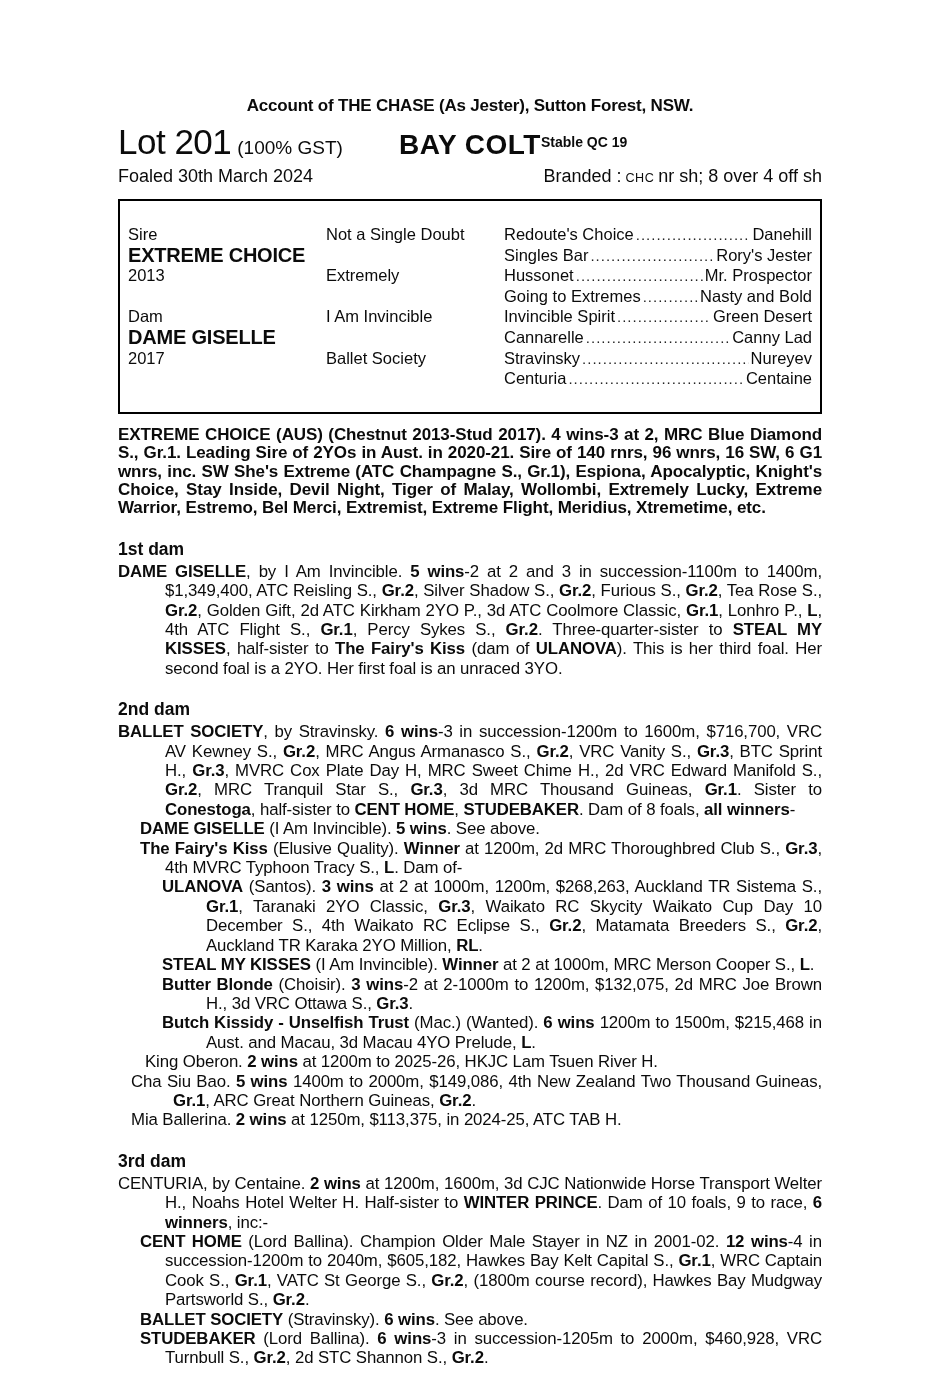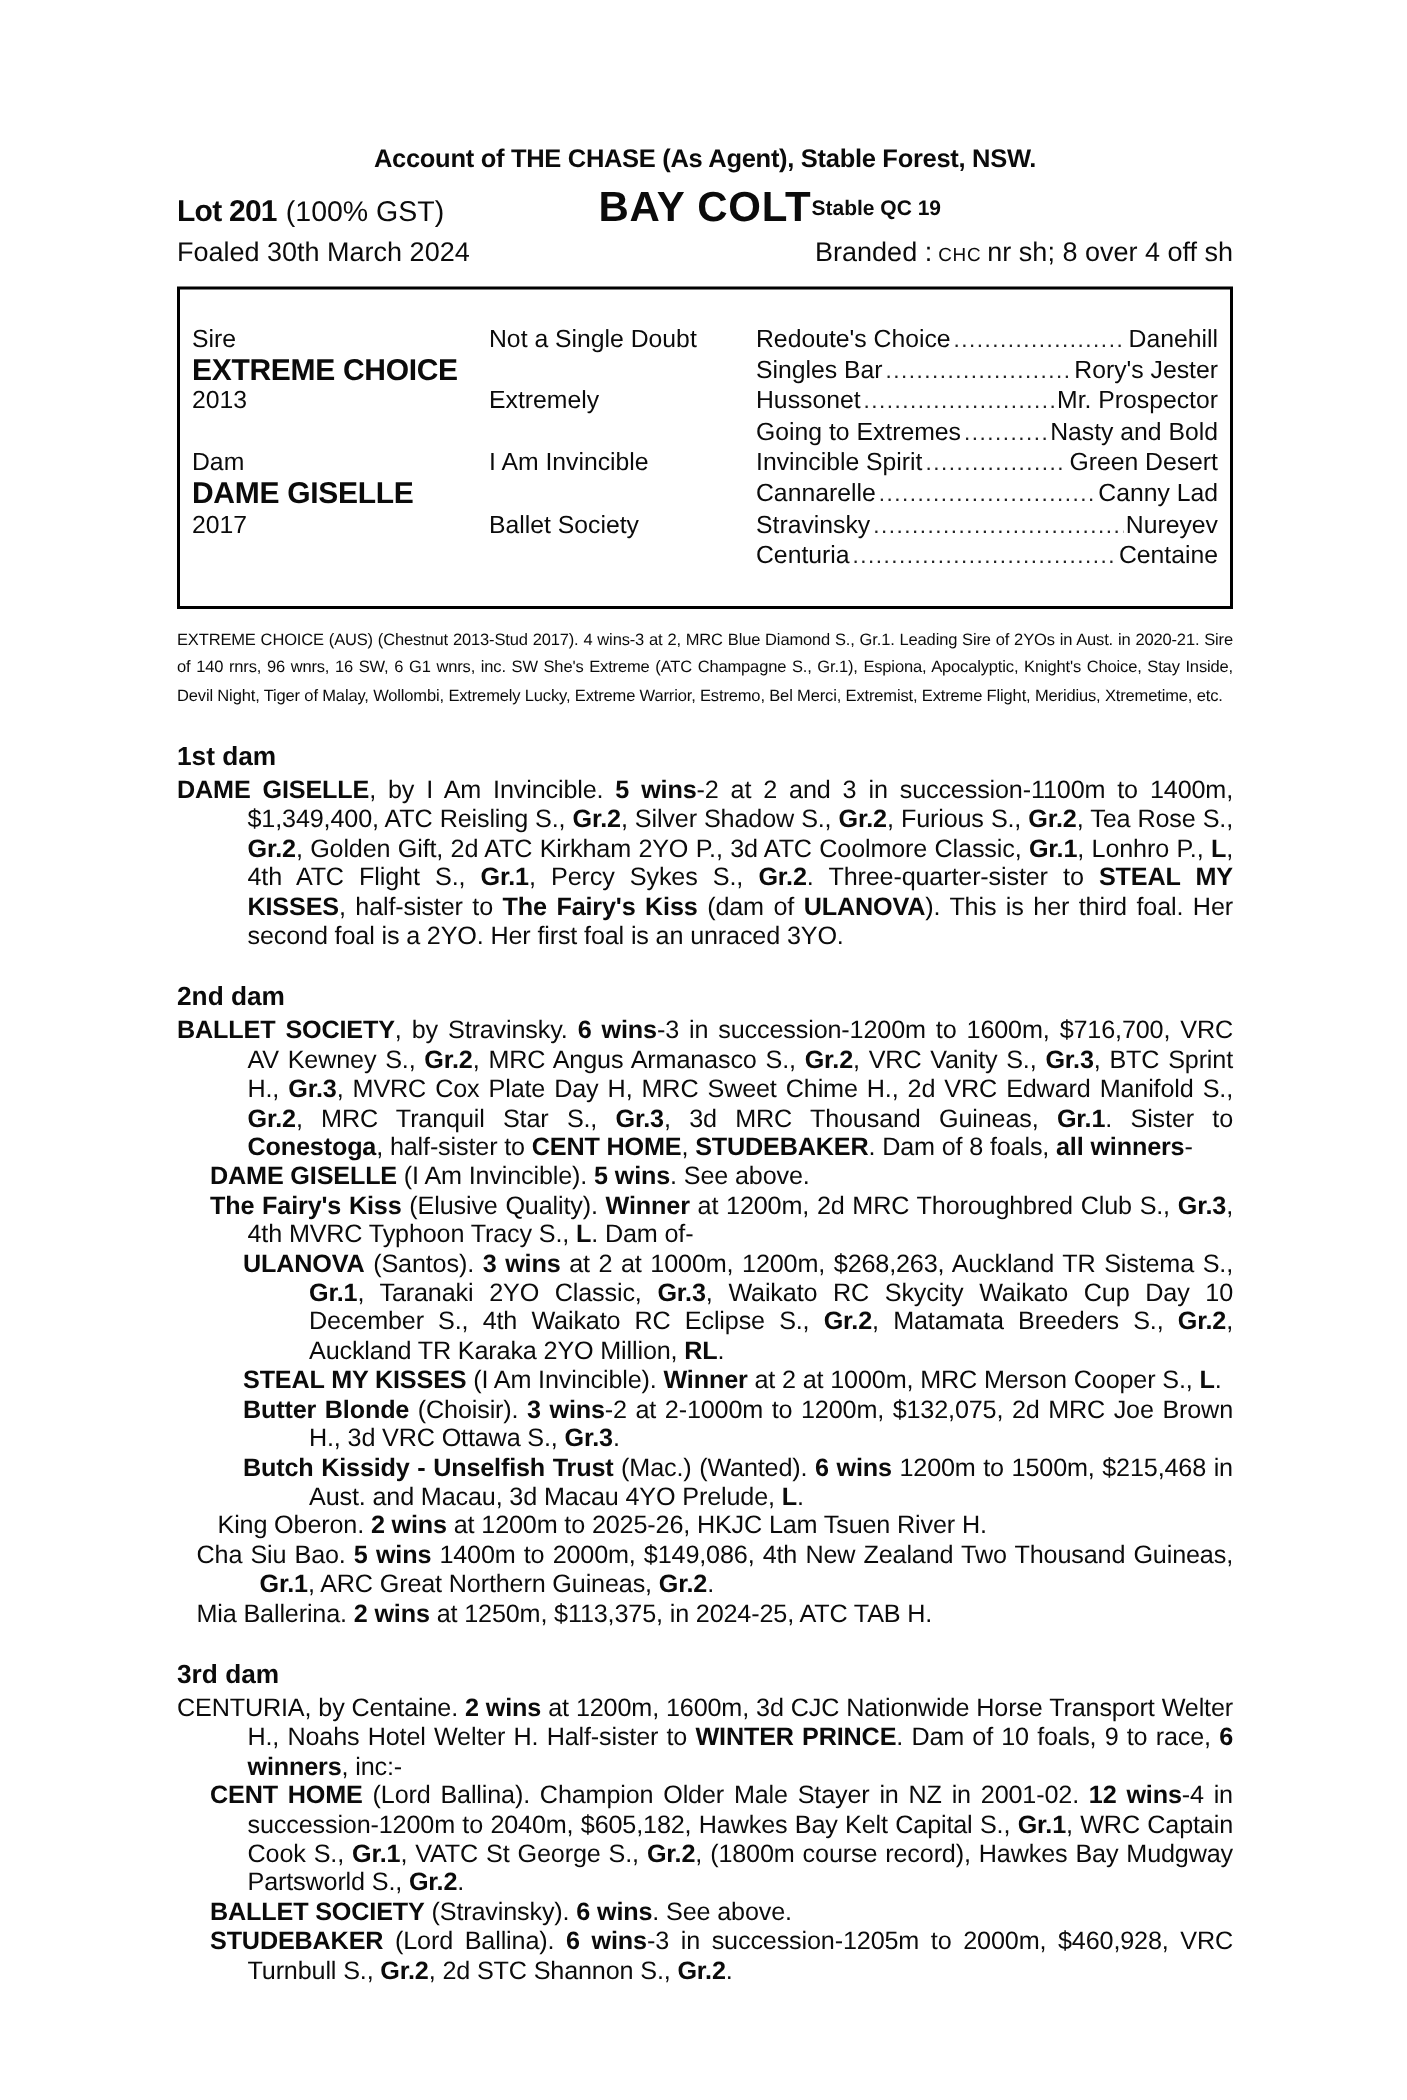--- a/index.html
+++ b/index.html
@@ -8,58 +8,58 @@
     font-family:"Liberation Sans","DejaVu Sans",sans-serif;
     -webkit-font-smoothing:antialiased;
   }
   .page{position:relative;width:704px;margin:0 auto;padding-top:96px;padding-left:2px;}
   b{font-weight:bold;}
 
   
   .account{font-weight:bold;font-size:17px;text-align:center;letter-spacing:-0.2px;}
   .lotline{display:grid;grid-template-columns:1fr auto 1fr;align-items:baseline;margin-top:6px;}
   .lot-left{white-space:nowrap;}
-  .lot-num{font-weight:bold;font-size:20px;letter-spacing:-0.5px;}
+  .lot-num{font-weight:normal;font-size:35px;letter-spacing:-0.5px;}
   .gst{font-size:19px;margin-left:6px;}
   .horse-title{font-weight:bold;font-size:28px;letter-spacing:0.5px;text-align:center;}
   .stable{font-weight:bold;font-size:14px;text-align:left;align-self:center;}
   .foaledline{display:flex;justify-content:space-between;font-size:18px;margin-top:4px;margin-bottom:12px;}
   .brand-code{font-size:0.70em;letter-spacing:0.5px;margin:0 4px;}
 
   
   .ped-table{border:2px solid #000;padding:23px 8px;font-size:16.5px;}
   .ped-half{display:flex;}
   .ped-col1{width:198px;flex:none;}
   .ped-col2{width:178px;flex:none;}
   .ped-col3{flex:1;min-width:0;}
   .ped-line{height:20.6px;line-height:20.6px;white-space:nowrap;}
   .ped-name{font-weight:bold;font-size:20px;letter-spacing:-0.2px;}
   .anc{display:flex;align-items:baseline;}
   .anc .leader{flex:1 1 auto;overflow:hidden;white-space:nowrap;margin:0 2px;color:#222;}
   .anc .leader::after{content:"..................................................................................";letter-spacing:1px;font-size:15px;}
 
   
   .sire-summary{
-    margin-top:12px;font-weight:normal;font-size:11px;line-height:18.4px;
+    margin-top:12px;font-weight:bold;font-size:17px;line-height:18.4px;
     text-align:justify;letter-spacing:-0.1px;
   }
   .section-head{font-weight:bold;font-size:17.5px;margin-top:21px;margin-bottom:2px;}
   .para{font-size:16.8px;line-height:19.4px;text-align:justify;letter-spacing:-0.1px;}
   .l0 {padding-left:47px;text-indent:-47px;}
   .la {padding-left:47px;text-indent:-25px;}
   .la2{padding-left:55px;text-indent:-42px;}
   .lb {padding-left:88px;text-indent:-44px;}
   .lb2{padding-left:88px;text-indent:-61px;}
 </style>
 </head>
 <body>
 
 <div class="page">
 
-  <div class="account">Account of THE CHASE (As Agent), Stable Forest, NSW.</div>
+  <div class="account">Account of THE CHASE (As Jester), Sutton Forest, NSW.</div>
 
   <div class="lotline">
     <div class="lot-left">
       <span class="lot-num">Lot 201</span><span class="gst">(100% GST)</span>
     </div>
     <div class="horse-title">BAY COLT</div>
     <div class="stable">Stable QC 19</div>
   </div>
 
   <div class="foaledline">

